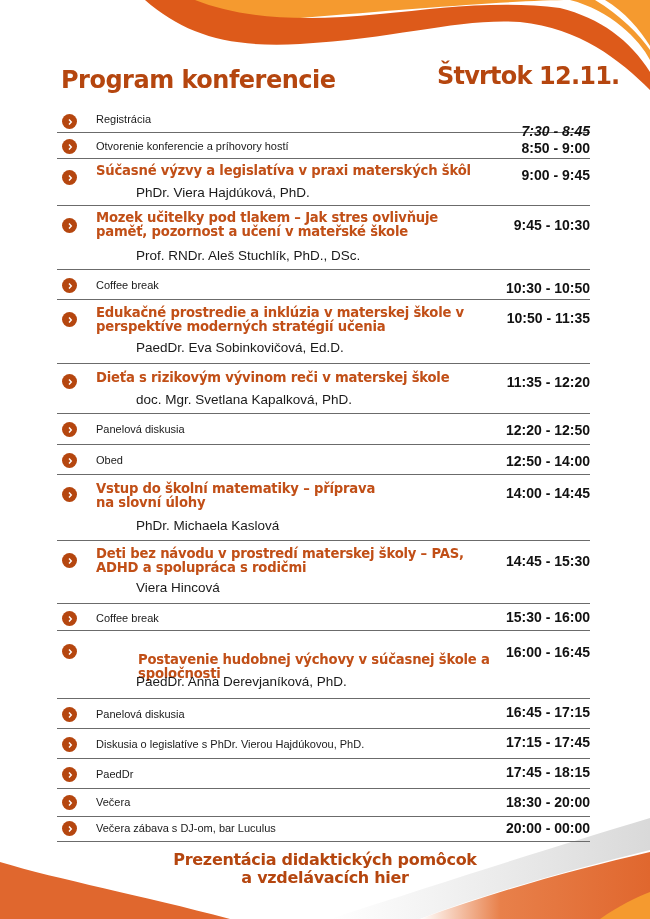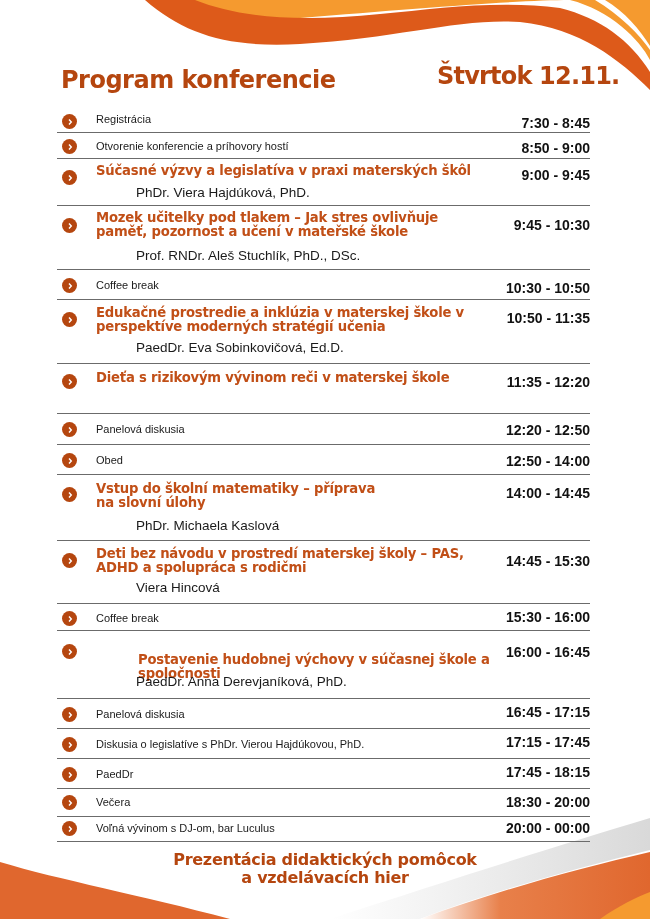--- a/index.html
+++ b/index.html
@@ -80,21 +80,21 @@
 
 <div class="schedule">
 
   <div class="row" style="height:24px;">
     <span class="bullet" style="top:5px;">
         <svg viewBox="0 0 8 8">
           <path d="M3,1.5 L5.3,4 L3,6.5" stroke="#fff" stroke-width="1.4" fill="none"></path>
         </svg>
       </span>
     <span class="label" style="position:absolute;top:4px;">Registrácia</span>
-    <span class="time" style="top:6px;">7:30 - 8:45</span>
+    <span class="time" style="top:14px;font-style:italic;">7:30 - 8:45</span>
   </div>
 
   <div class="row" style="height:26px;">
     <span class="bullet" style="top:6px;">
         <svg viewBox="0 0 8 8">
           <path d="M3,1.5 L5.3,4 L3,6.5" stroke="#fff" stroke-width="1.4" fill="none"></path>
         </svg>
       </span>
     <span class="label" style="position:absolute;top:7px;">Otvorenie konferencie a príhovory hostí</span>
     <span class="time" style="top:7px;">8:50 - 9:00</span>
@@ -143,20 +143,21 @@
     <span class="time" style="top:10px;">10:50 - 11:35</span>
   </div>
 
   <div class="row" style="height:50px;">
     <span class="bullet" style="top:10px;">
         <svg viewBox="0 0 8 8">
           <path d="M3,1.5 L5.3,4 L3,6.5" stroke="#fff" stroke-width="1.4" fill="none"></path>
         </svg>
       </span>
     <div class="talk" style="position:absolute;top:7px;width:420px;">Dieťa s rizikovým vývinom reči v materskej škole</div>
+    <div class="speaker" style="position:absolute;top:28px;">doc. Mgr. Svetlana Kapalková, PhD.</div>
     <span class="time" style="top:10px;">11:35 - 12:20</span>
   </div>
 
   <div class="row" style="height:31px;">
     <span class="bullet" style="top:8px;">
         <svg viewBox="0 0 8 8">
           <path d="M3,1.5 L5.3,4 L3,6.5" stroke="#fff" stroke-width="1.4" fill="none"></path>
         </svg>
       </span>
     <span class="label" style="position:absolute;top:9px;">Panelová diskusia</span>
@@ -255,21 +256,21 @@
     <span class="label" style="position:absolute;top:7px;">Večera</span>
     <span class="time" style="top:5px;">18:30 - 20:00</span>
   </div>
 
   <div class="row" style="height:25px;">
     <span class="bullet" style="top:4px;">
         <svg viewBox="0 0 8 8">
           <path d="M3,1.5 L5.3,4 L3,6.5" stroke="#fff" stroke-width="1.4" fill="none"></path>
         </svg>
       </span>
-    <span class="label" style="position:absolute;top:5px;">Voľná vývinom s DJ-om, bar Luculus</span>
+    <span class="label" style="position:absolute;top:5px;">Večera zábava s DJ-om, bar Luculus</span>
     <span class="time" style="top:3px;">20:00 - 00:00</span>
   </div>
 </div>
 
 <div class="footer">
   <div>Prezentácia didaktických pomôcok</div>
   <div>a vzdelávacích hier</div>
 </div>
 
 </body></html>

